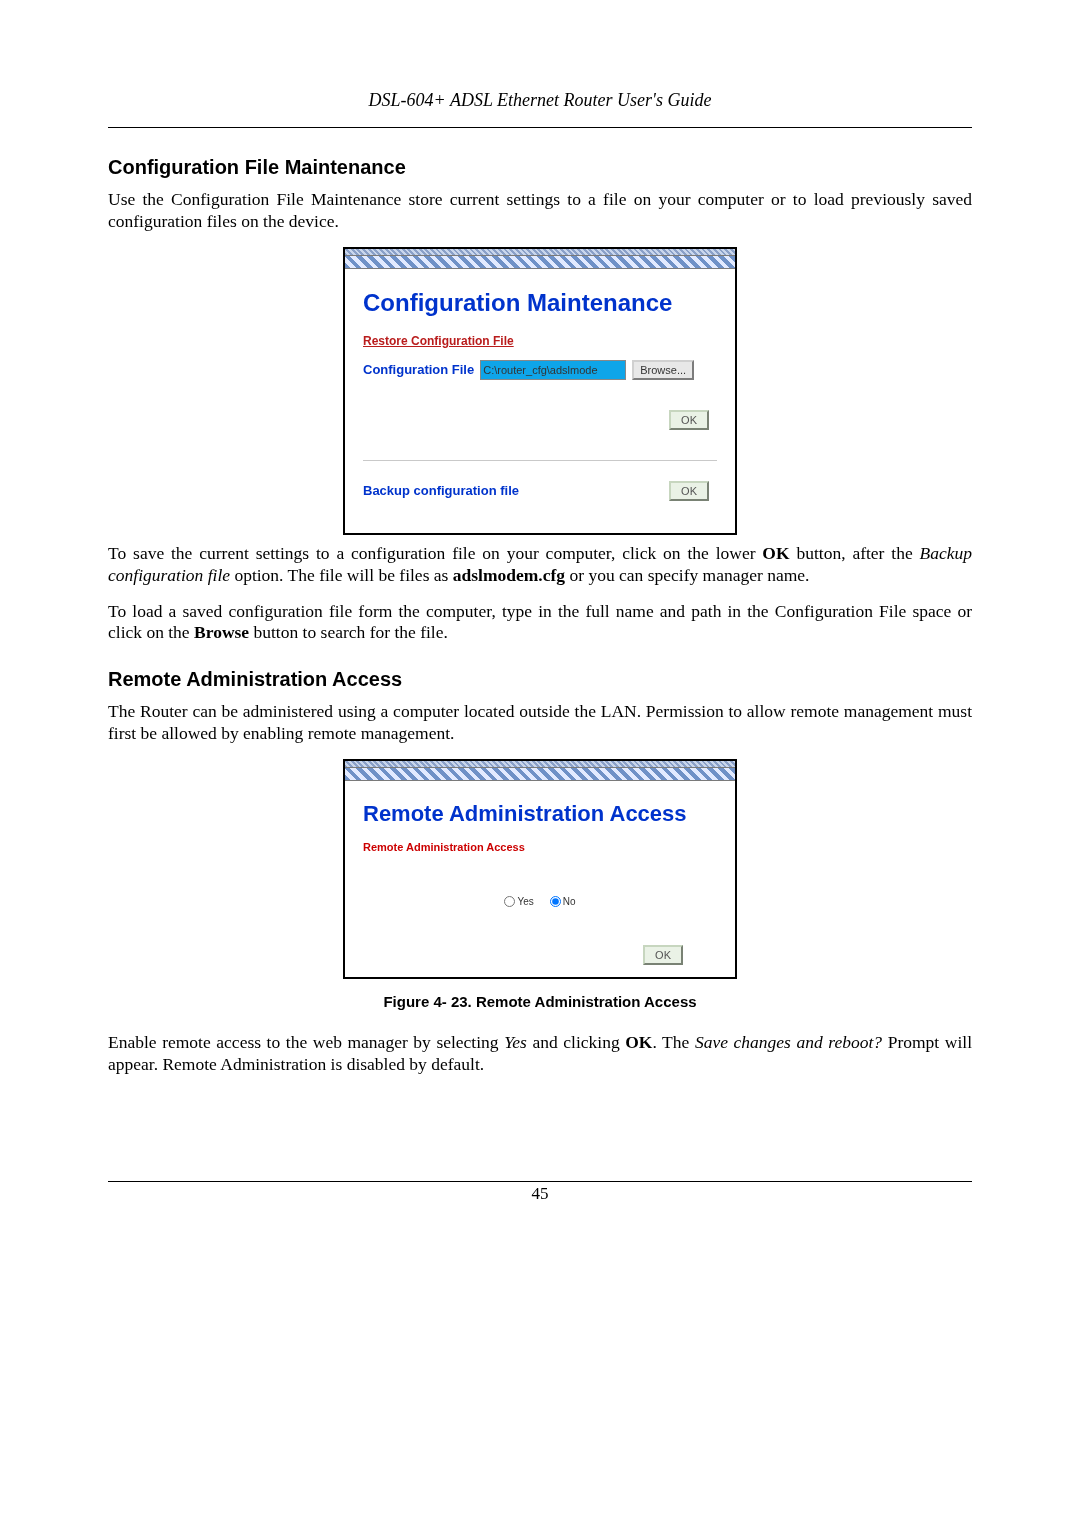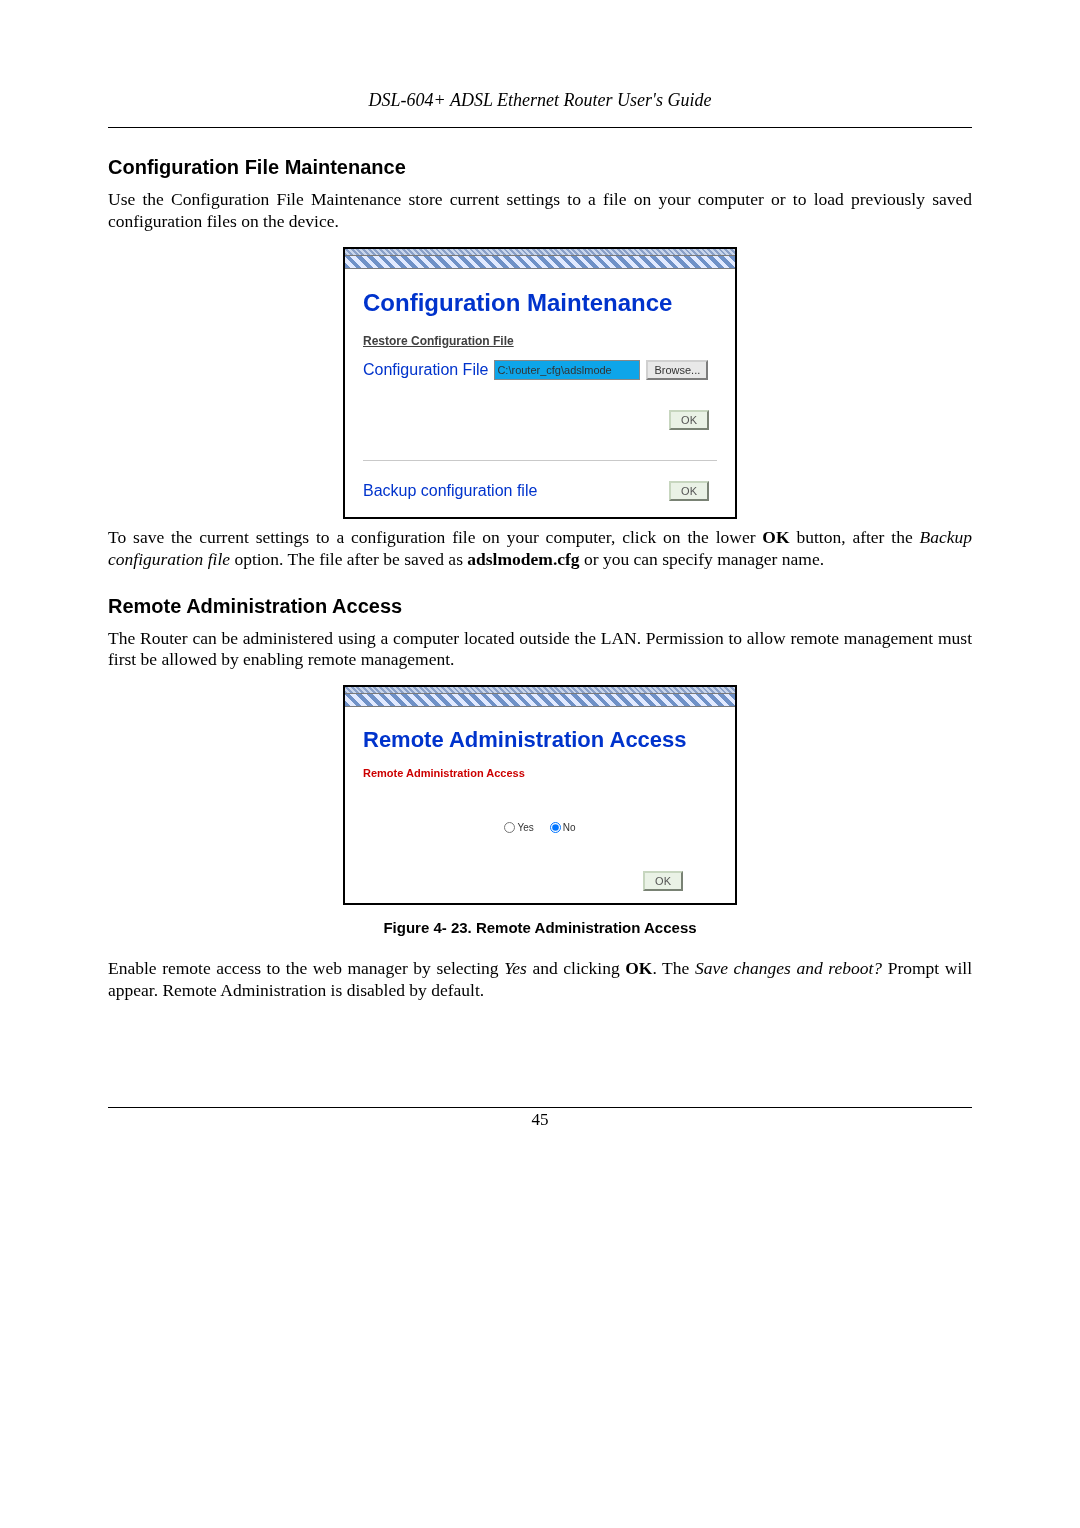--- a/index.html
+++ b/index.html
@@ -62,51 +62,51 @@
     height: 6px;
     background: repeating-linear-gradient(45deg, #8aa0c8 0 2px, #c9d6ec 2px 4px);
     border-bottom: 1px solid #7a7a7a;
   }
   .panel-ribbon {
     height: 12px;
     background: repeating-linear-gradient(45deg, #6f91c7 0 4px, #e2eaff 4px 8px);
     border-bottom: 1px solid #7a7a7a;
   }
   .panel-body {
-    padding: 18px 18px 16px 18px;
+    padding: 18px 18px 32px 18px;
     border-radius: 26px;
   }
   .panel-title {
     font-family: Arial, Helvetica, sans-serif;
     color: #0033cc;
     font-weight: bold;
     font-size: 24px;
     margin: 2px 0 14px 0;
     white-space: nowrap;
   }
   .sm-blue-link {
     font-family: Arial, Helvetica, sans-serif;
-    color: #404040;
+    color: #b91c1c;
     font-weight: bold;
     font-size: 12px;
     text-decoration: underline;
     display: inline-block;
     margin-bottom: 10px;
   }
   .sm-red {
     font-family: Arial, Helvetica, sans-serif;
     color: #cc0000;
     font-weight: bold;
     font-size: 11px;
   }
   .sm-blue {
     font-family: Arial, Helvetica, sans-serif;
     color: #0033cc;
-    font-weight: normal;
-    font-size: 16px;
+    font-weight: bold;
+    font-size: 13px;
   }
   .row { display: flex; align-items: center; gap: 6px; }
   .file-input {
     font-family: Arial, Helvetica, sans-serif;
     font-size: 11px;
     height: 18px;
     width: 140px;
     padding: 0 2px;
     border: 1px solid #888;
     background: #0ea5e9;
@@ -195,21 +195,24 @@
         <hr class="divider-dashed">
         <div style="display:flex; justify-content:space-between; align-items:center; padding-right:8px;">
           <span class="sm-blue">Backup configuration file</span>
           <button class="ok-btn">OK</button>
         </div>
       </div>
     </div>
   </div>
 
   <p class="body-text">
-    <span>To save the current settings to a configuration file on your computer, click on the lower </span><b>OK</b><span> button, after the </span><i>Backup configuration file</i><span> option. The file after be saved as </span><b>adslmodem.cfg</b><span> or you can specify manager name.</span>
+    <span>To save the current settings to a configuration file on your computer, click on the lower </span><b>OK</b><span> button, after the </span><i>Backup configuration file</i><span> option. The file will be files as </span><b>adslmodem.cfg</b><span> or you can specify manager name.</span>
+  </p>
+  <p class="body-text">
+    <span>To load a saved configuration file form the computer, type in the full name and path in the Configuration File space or click on the </span><b>Browse</b><span> button to search for the file.</span>
   </p>
 
   <div class="section-title">Remote Administration Access</div>
   <p class="body-text">The Router can be administered using a computer located outside the LAN. Permission to allow remote management must first be allowed by enabling remote management.</p>
 
   <div class="figure-wrap">
     <div class="panel" style="width:390px;">
       <div class="panel-topbar"></div>
       <div class="panel-ribbon"></div>
       <div class="panel-body" style="padding-bottom:12px;">

